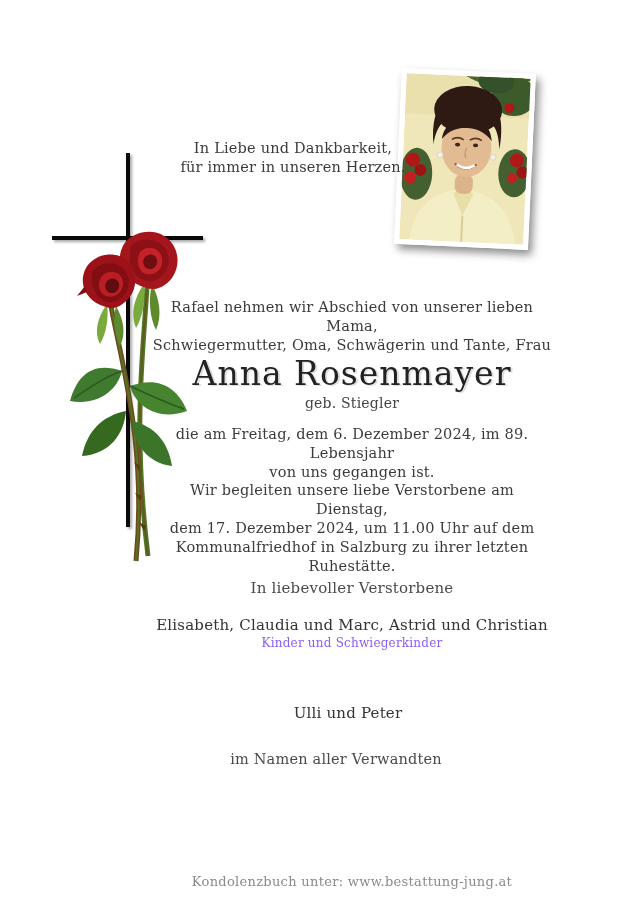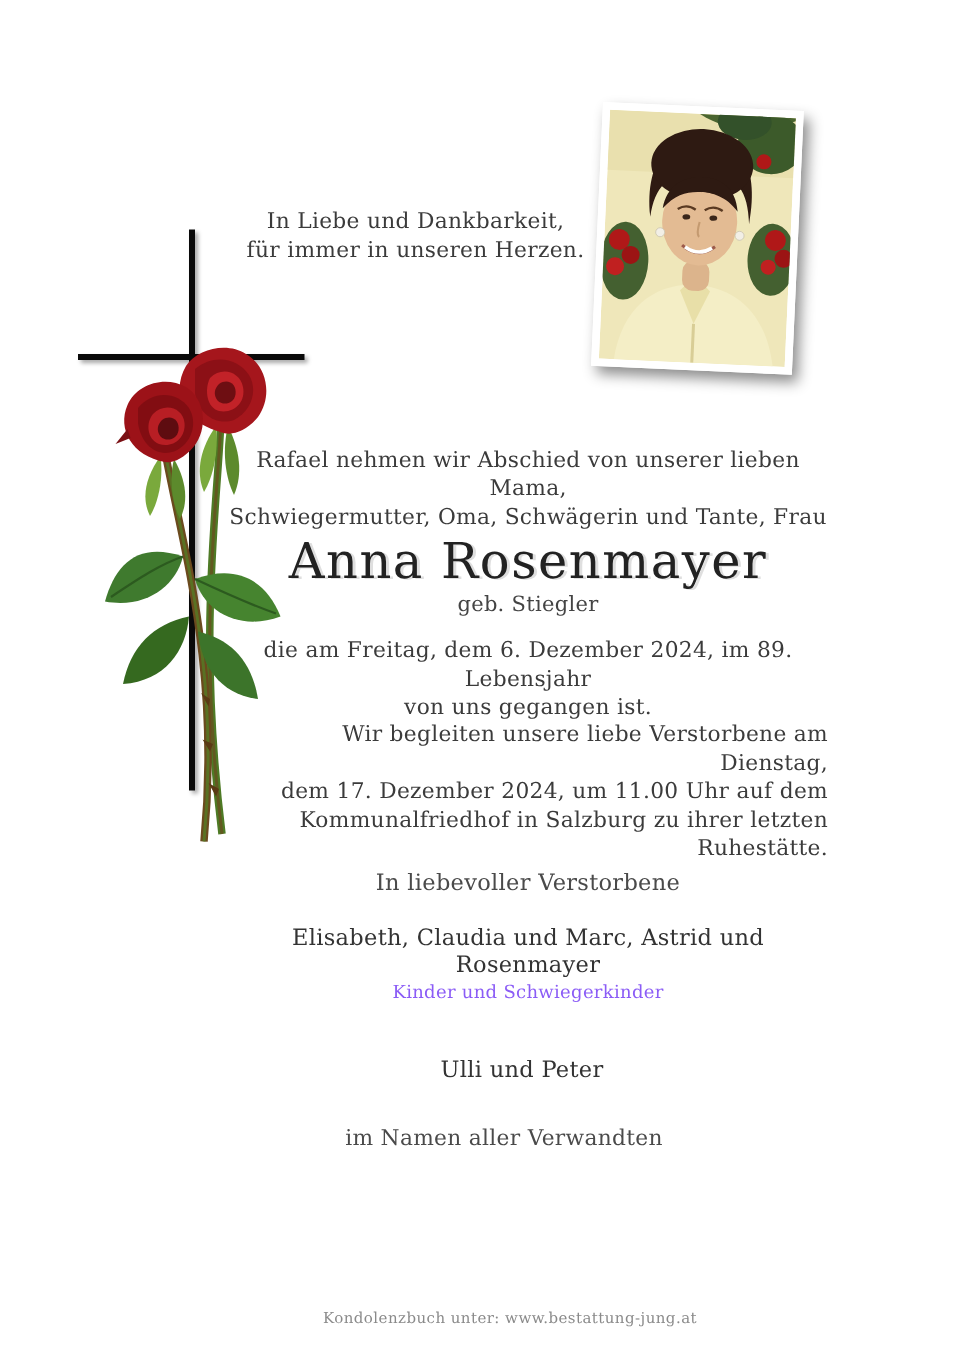--- a/index.html
+++ b/index.html
@@ -26,38 +26,38 @@
   
   .photo{
     position:absolute;left:402px;top:68px;width:124px;height:166px;
     background:#ffffff;border:5px solid #ffffff;
     box-shadow:4px 5px 9px rgba(0,0,0,0.45);
     transform:rotate(2.6deg);transform-origin:top left;
   }
   .photo svg{display:block;width:100%;height:100%;}
   
   .tblock{position:absolute;text-align:center;letter-spacing:0.2px;}
-  .epigraph{left:127px;top:139px;width:300px;font-size:14.5px;line-height:19px;}
+  .epigraph{left:143px;top:139px;width:300px;font-size:14.5px;line-height:19px;}
   .announce{left:152px;top:298px;width:400px;font-size:14.5px;line-height:19px;}
   .name{
     left:152px;top:356px;width:400px;font-size:33px;line-height:36px;
     color:#222;letter-spacing:1px;
     text-shadow:2px 1px 0 rgba(150,150,150,0.30);
   }
   .maiden{left:152px;top:395px;width:400px;font-size:14px;color:#444;}
   .deathinfo{left:152px;top:425px;width:400px;font-size:14.5px;line-height:19px;}
-  .funeral{left:152px;top:481px;width:400px;font-size:14.5px;line-height:19px;text-align:right;}
+  .funeral{left:152px;top:481px;width:400px;font-size:14.5px;line-height:19px;}
   .remember{left:152px;top:579px;width:400px;font-size:15px;color:#4a4a4a;}
   .mourner-names{font-size:15px;line-height:18px;color:#333;}
   .mourner-rel{font-size:12px;line-height:15px;color:#8b5cf6;margin-top:2px;}
   .m1{left:152px;top:616px;width:400px;}
   .m2{left:152px;top:661px;width:400px;}
   .m3{left:148px;top:704px;width:400px;}
   .closing{left:136px;top:751px;width:400px;font-size:14.5px;color:#4a4a4a;}
-  .footer{left:140px;top:874px;width:400px;font-size:10px;color:#8a8a8a;letter-spacing:0.3px;}
+  .footer{left:152px;top:874px;width:400px;font-size:13px;color:#8a8a8a;letter-spacing:0.3px;}
 </style>
 </head>
 <body>
 
 <div class="page">
 
   <div class="cross-v"></div>
   <div class="cross-h"></div>
 
   <div class="roses">
@@ -164,21 +164,21 @@
 
   <div class="tblock funeral">
     <div>Wir begleiten unsere liebe Verstorbene am Dienstag,</div>
     <div>dem 17. Dezember 2024, um 11.00 Uhr auf dem</div>
     <div>Kommunalfriedhof in Salzburg zu ihrer letzten Ruhestätte.</div>
   </div>
 
   <div class="tblock remember">In liebevoller Verstorbene</div>
 
   <div class="tblock m1">
-    <div class="mourner-names">Elisabeth, Claudia und Marc, Astrid und Rosenmayer</div>
+    <div class="mourner-names">Elisabeth, Claudia und Marc, Astrid und Christian</div>
     <div class="mourner-rel">Kinder und Schwiegerkinder</div>
   </div>
   <div class="tblock m3">
     <div class="mourner-names">Ulli und Peter</div>
   </div>
 
   <div class="tblock closing">im Namen aller Verwandten</div>
 
   <div class="tblock footer">Kondolenzbuch unter: www.bestattung-jung.at</div>
 

